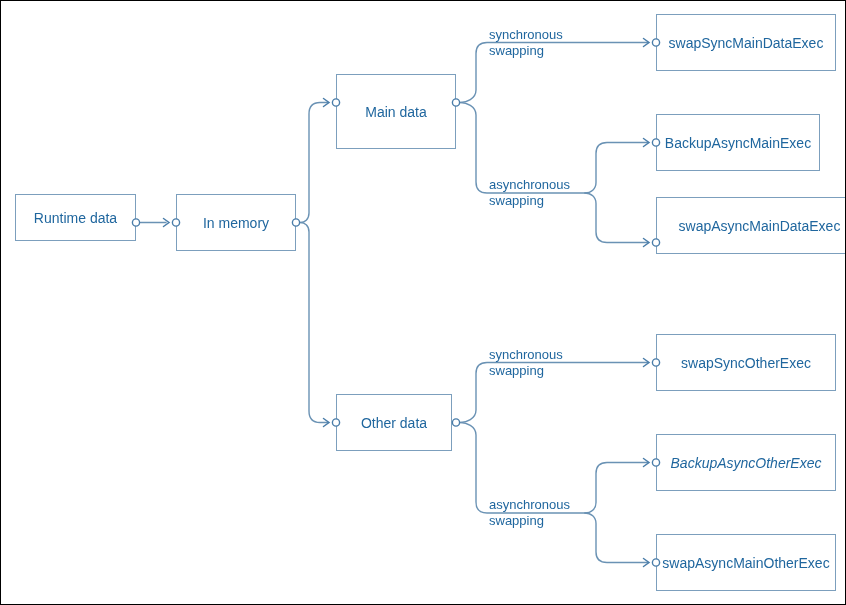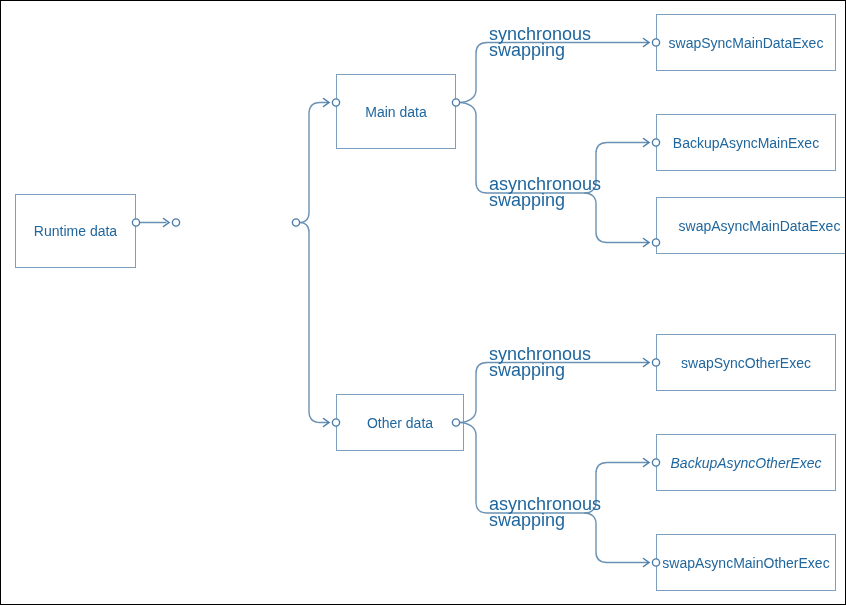--- a/index.html
+++ b/index.html
@@ -45,50 +45,51 @@
     background: var(--background, #fff);
     color: var(--text, #1f669e);
     font-size: 14px;
     display: flex;
     align-items: center;
     justify-content: center;
     text-align: center;
     z-index: 1;
     white-space: nowrap;
   }
-  .node.runtime  { left: 14px;  top: 193px; width: 121px; height: 74px; }
+  .node.runtime  { left: 14px;  top: 193px; width: 121px; height: 47px; }
   .node.inmem    { left: 175px; top: 193px; width: 120px; height: 57px; }
   .node.maind    { left: 335px; top: 73px;  width: 120px; height: 75px; }
-  .node.otherd   { left: 335px; top: 393px; width: 128px; height: 57px; }
+  .node.otherd   { left: 335px; top: 393px; width: 116px; height: 57px; }
   .node.leaf1    { left: 655px; top: 13px;  width: 180px; height: 57px; }
-  .node.leaf2    { left: 655px; top: 113px; width: 180px; height: 57px; }
+  .node.leaf2    { left: 655px; top: 113px; width: 164px; height: 57px; }
   .node.leaf3    { left: 655px; top: 196px; width: 207px; height: 57px; }
   .node.leaf4    { left: 655px; top: 333px; width: 180px; height: 57px; }
   .node.leaf5    { left: 655px; top: 433px; width: 180px; height: 57px; font-style: italic; }
   .node.leaf6    { left: 655px; top: 533px; width: 180px; height: 57px; }
   .edge-label {
     position: absolute;
     color: var(--text, #1f669e);
-    font-size: 18px;
+    font-size: 13px;
     z-index: 3;
     left: 488px;
   }
   .edge-label span { display: block; line-height: 15px; }
   .edge-label span:first-child { margin-bottom: 1px; }
   .edge-label.sync-main  { top: 26px; }
   .edge-label.async-main { top: 176px; }
   .edge-label.sync-other { top: 346px; }
   .edge-label.async-other{ top: 496px; }
 </style>
 </head>
 <body>
 
 <div class="frame">
 
   <div class="node runtime">Runtime data</div>
+  <div class="node inmem">In memory</div>
   <div class="node maind">Main data</div>
   <div class="node otherd">Other data</div>
   <div class="node leaf1">swapSyncMainDataExec</div>
   <div class="node leaf2">BackupAsyncMainExec</div>
   <div class="node leaf3">swapAsyncMainDataExec</div>
   <div class="node leaf4">swapSyncOtherExec</div>
   <div class="node leaf5">BackupAsyncOtherExec</div>
   <div class="node leaf6">swapAsyncMainOtherExec</div>
 
   <div class="edge-label sync-main">

